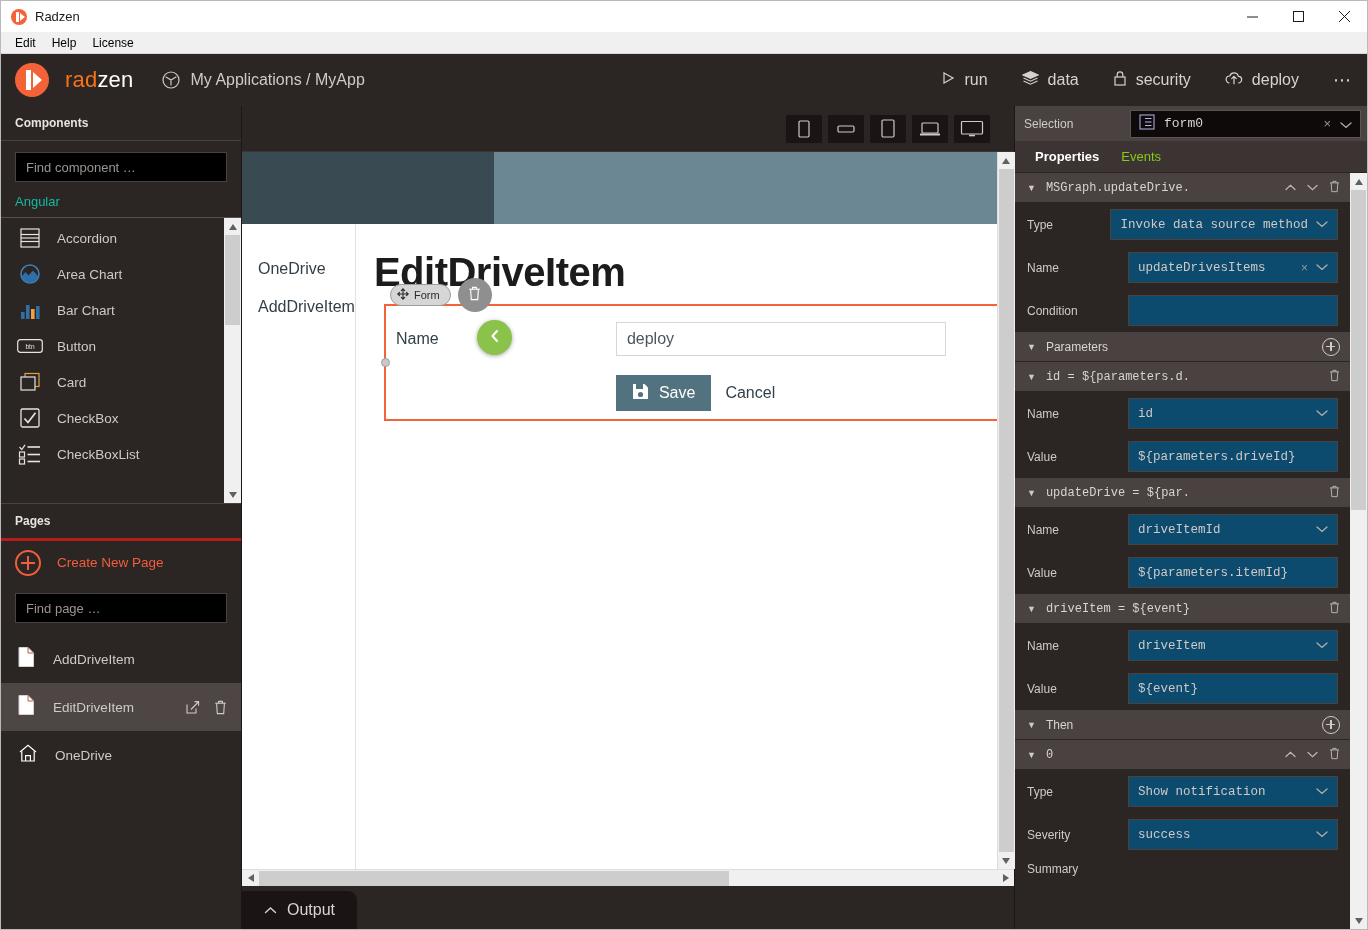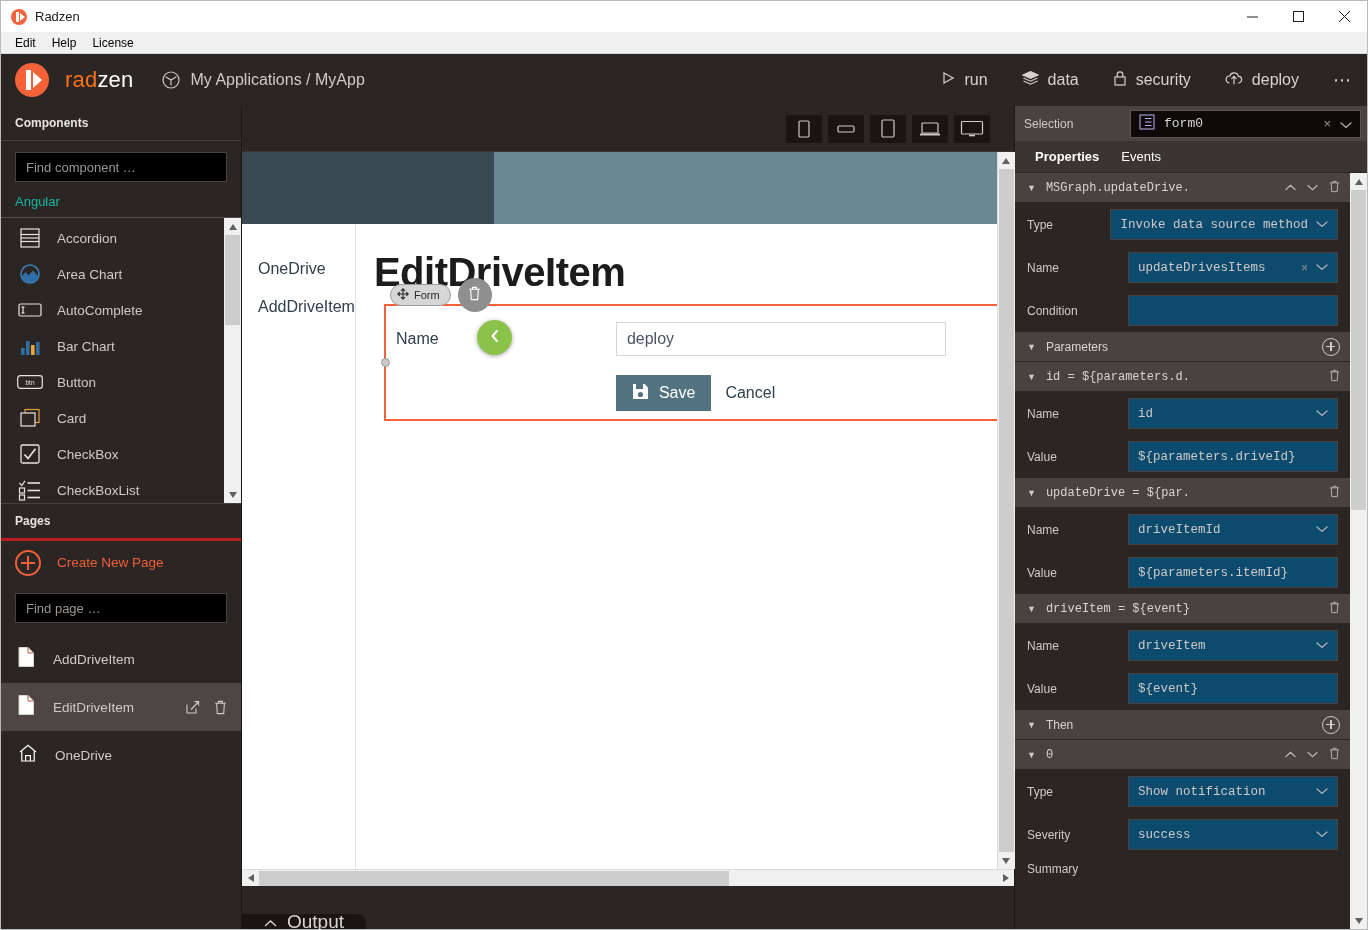--- a/index.html
+++ b/index.html
@@ -291,21 +291,21 @@
   .sb-track-h { flex: 1; height: 17px; position: relative; }
   .sb-thumb-h { position: absolute; top: 1px; height: 15px; background: #cdcdcd; }
 
   .output-bar {
     height: 43px; min-height: 43px;
     background: #2b2523; display: flex; align-items: flex-end;
   }
   .output-tab {
     background: #1a1514; color: #d8d4d2;
     display: flex; align-items: center; gap: 10px;
-    padding: 0 22px; height: 15px; font-size: 19px;
+    padding: 0 22px; height: 38px; font-size: 16px;
     border-top-right-radius: 9px; cursor: pointer;
   }
 
   
   .right {
     width: 353px; min-width: 353px;
     background: #2b2523; display: flex; flex-direction: column;
     border-left: 1px solid #1c1715;
   }
   .sel-bar {
@@ -326,21 +326,21 @@
   }
   .sel-combo .sel-x { color: #9b9592; font-size: 13px; cursor: pointer; }
   .tabs-bar {
     height: 32px; min-height: 32px;
     background: #3b3432; display: flex; align-items: center;
     padding-left: 20px; gap: 22px;
     border-bottom: 1px solid #2b2523;
   }
   .tab { font-size: 13px; cursor: pointer; }
   .tab.active { color: #ffffff; font-weight: bold; }
-  .tab.inactive { color: #ffffff; }
+  .tab.inactive { color: #84cc16; }
 
   .props-wrap { flex: 1; display: flex; min-height: 0; }
   .props {
     flex: 1; overflow: hidden; background: #2b2523;
   }
   .sect-head {
     height: 30px; background: #4a4241;
     display: flex; align-items: center; gap: 10px;
     padding: 0 10px 0 12px;
     border-bottom: 1px solid #2b2523;
@@ -499,31 +499,20 @@
             <span class="comp-icon">
               <svg width="22" height="22" viewBox="0 0 22 22">
                 <circle cx="11" cy="11" r="9" fill="none" stroke="#3d7fb8" stroke-width="1.6"></circle>
                 <path d="M2.6 13.5 L6.5 9 L9.5 12.5 L14 7.5 L19.4 13.5 A9 9 0 0 1 2.6 13.5 Z" fill="#2f6fa8"></path>
               </svg>
             </span>
             <span class="lbl">Area Chart</span>
           </div>
           <div class="comp-item">
             <span class="comp-icon">
-              <svg width="24" height="16" viewBox="0 0 24 16" fill="none" stroke="#e8e4e2" stroke-width="1.2">
-                <rect x="1" y="2" width="22" height="12" rx="1.5"></rect>
-                  <line x1="5" y1="5" x2="5" y2="11"></line>
-                  <line x1="3.5" y1="5" x2="6.5" y2="5"></line>
-                  <line x1="3.5" y1="11" x2="6.5" y2="11"></line>
-              </svg>
-            </span>
-            <span class="lbl">AutoComplete</span>
-          </div>
-          <div class="comp-item">
-            <span class="comp-icon">
               <svg width="22" height="20" viewBox="0 0 22 20">
                 <rect x="2" y="12" width="3.6" height="7" fill="#2f6fa8"></rect>
                 <rect x="7" y="5" width="3.6" height="14" fill="#2f6fa8"></rect>
                 <rect x="12" y="9" width="3.6" height="10" fill="#f0a23c"></rect>
                 <rect x="17" y="6" width="3.6" height="13" fill="#2f6fa8"></rect>
               </svg>
             </span>
             <span class="lbl">Bar Chart</span>
           </div>
           <div class="comp-item">

